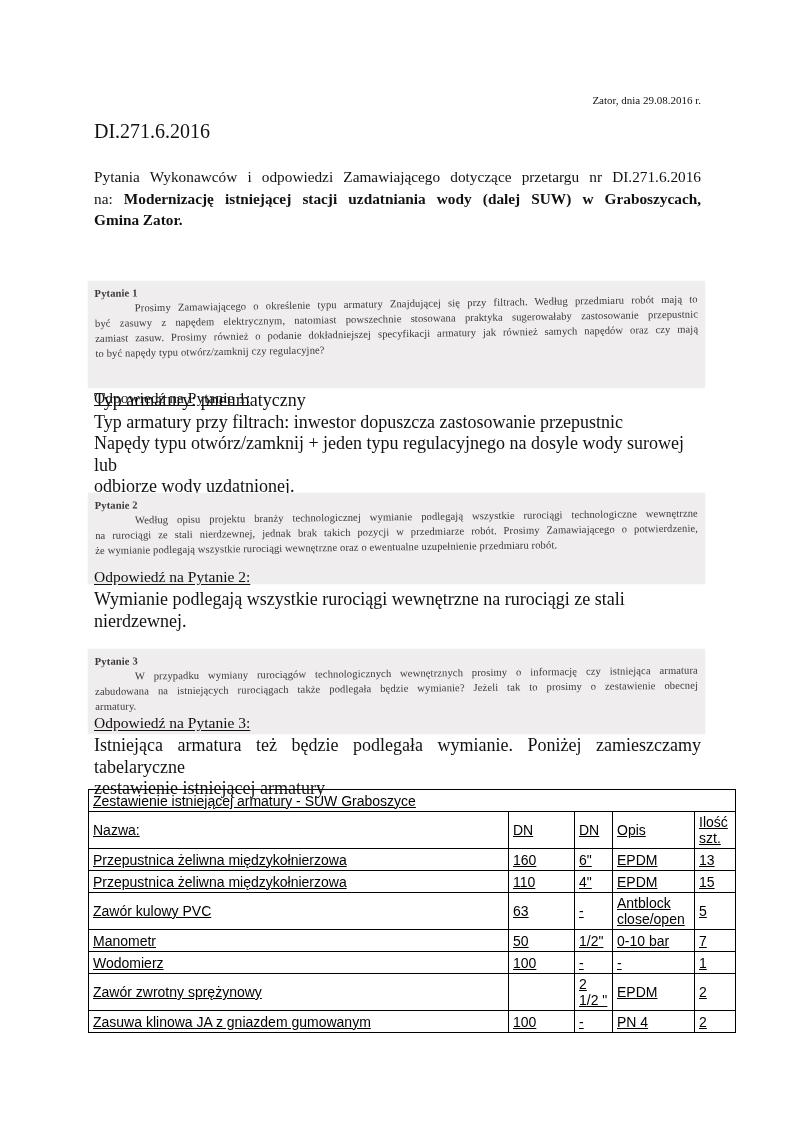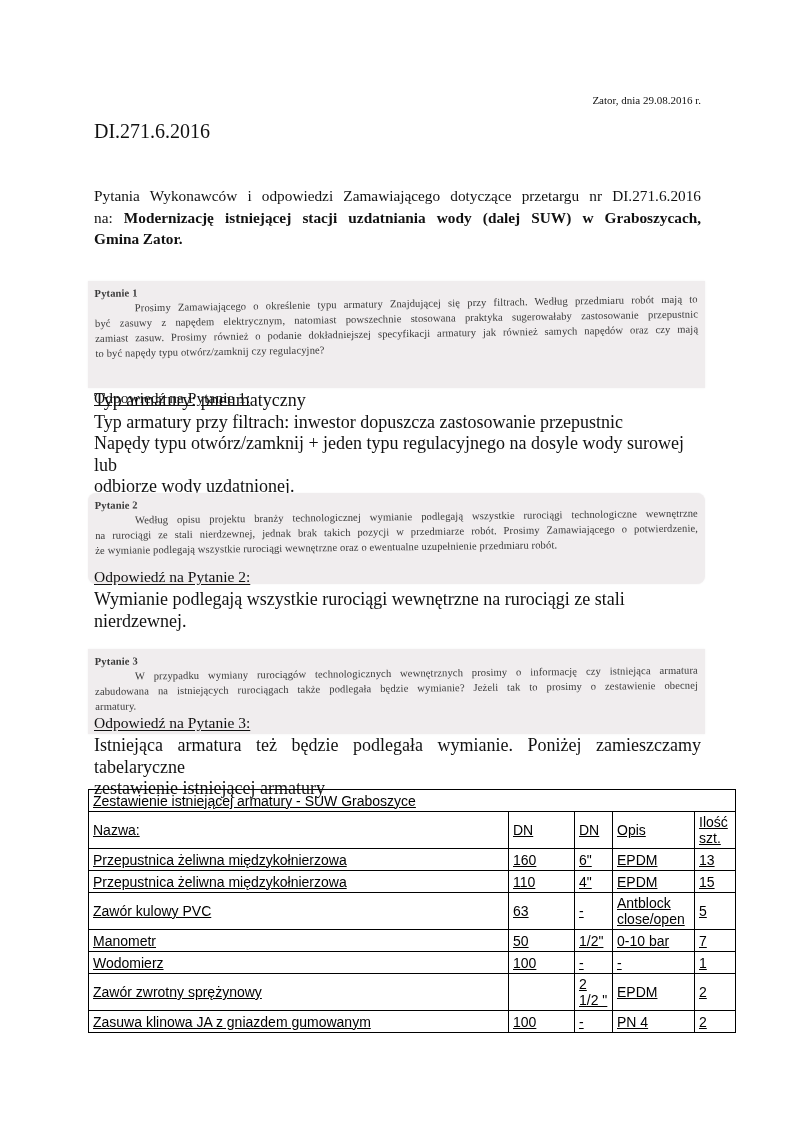--- a/index.html
+++ b/index.html
@@ -21,21 +21,21 @@
   .date-line {
     left: 94px; top: 94px; width: 607px;
     font-size: 11px;
     text-align: right;
   }
   .reference {
     left: 94px; top: 120px; width: 607px;
     font-size: 20px;
   }
   .intro {
-    left: 94px; top: 185px; width: 607px;
+    left: 94px; top: 166px; width: 607px;
     font-size: 15.3px;
     line-height: 21.5px;
   }
   .stretch {
     text-align: justify;
     text-align-last: justify;
   }
   .intro b { font-weight: bold; }
 
   
@@ -48,21 +48,21 @@
   }
   .scan-inner {
     transform-origin: 0 50%;
     color: #3a3a3a;
     font-size: 10.6px;
     line-height: 15px;
     letter-spacing: 0.1px;
   }
   .scan1 { top: 281px; height: 82px; }
   .scan1 .scan-inner { transform: rotate(-0.9deg); }
-  .scan2 { top: 493px; height: 66px; border-radius: 8px; }
+  .scan2 { top: 493px; height: 66px; }
   .scan2 .scan-inner { transform: rotate(-0.7deg); }
   .scan3 { top: 649px; height: 60px; }
   .scan3 .scan-inner { transform: rotate(-0.6deg); }
   .scan-title { font-weight: bold; }
   .scan-line.first { text-indent: 40px; }
 
   .answer-heading {
     left: 94px; width: 607px;
     font-size: 15.5px;
     text-decoration: underline;

